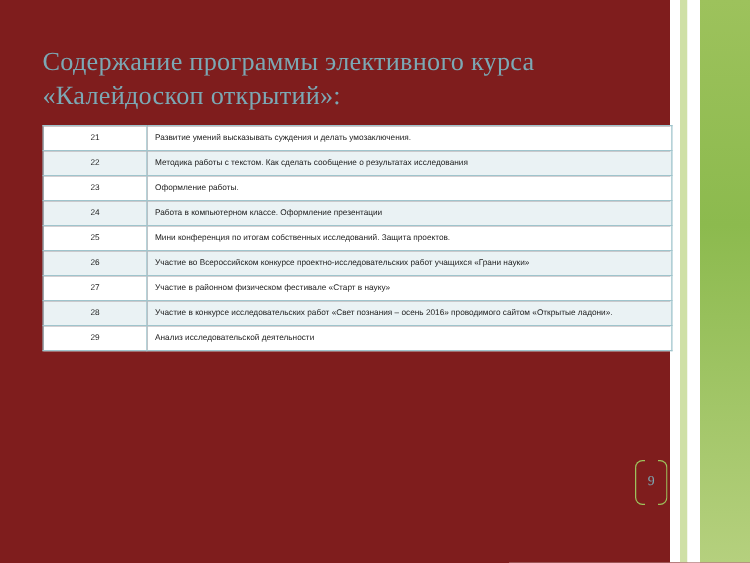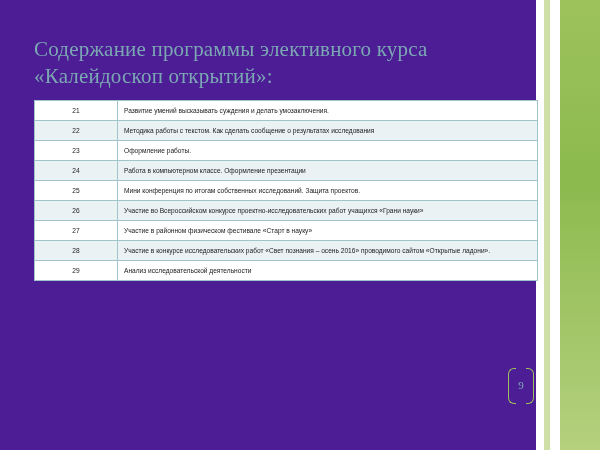--- a/index.html
+++ b/index.html
@@ -12,21 +12,21 @@
     background: #ffffff;
     font-family: "Liberation Sans", sans-serif;
     overflow: hidden;
     position: relative;
   }
   .slide {
     position: absolute;
     top: 0; left: 0;
     width: 600px;
     height: 450px;
-    background: #4c1d95;
+    background: #7f1d1d;
     overflow: hidden;
   }
   
   .right-band {
     position: absolute;
     top: 0;
     right: 0;
     width: 64px;
     height: 450px;
     background: #ffffff;

